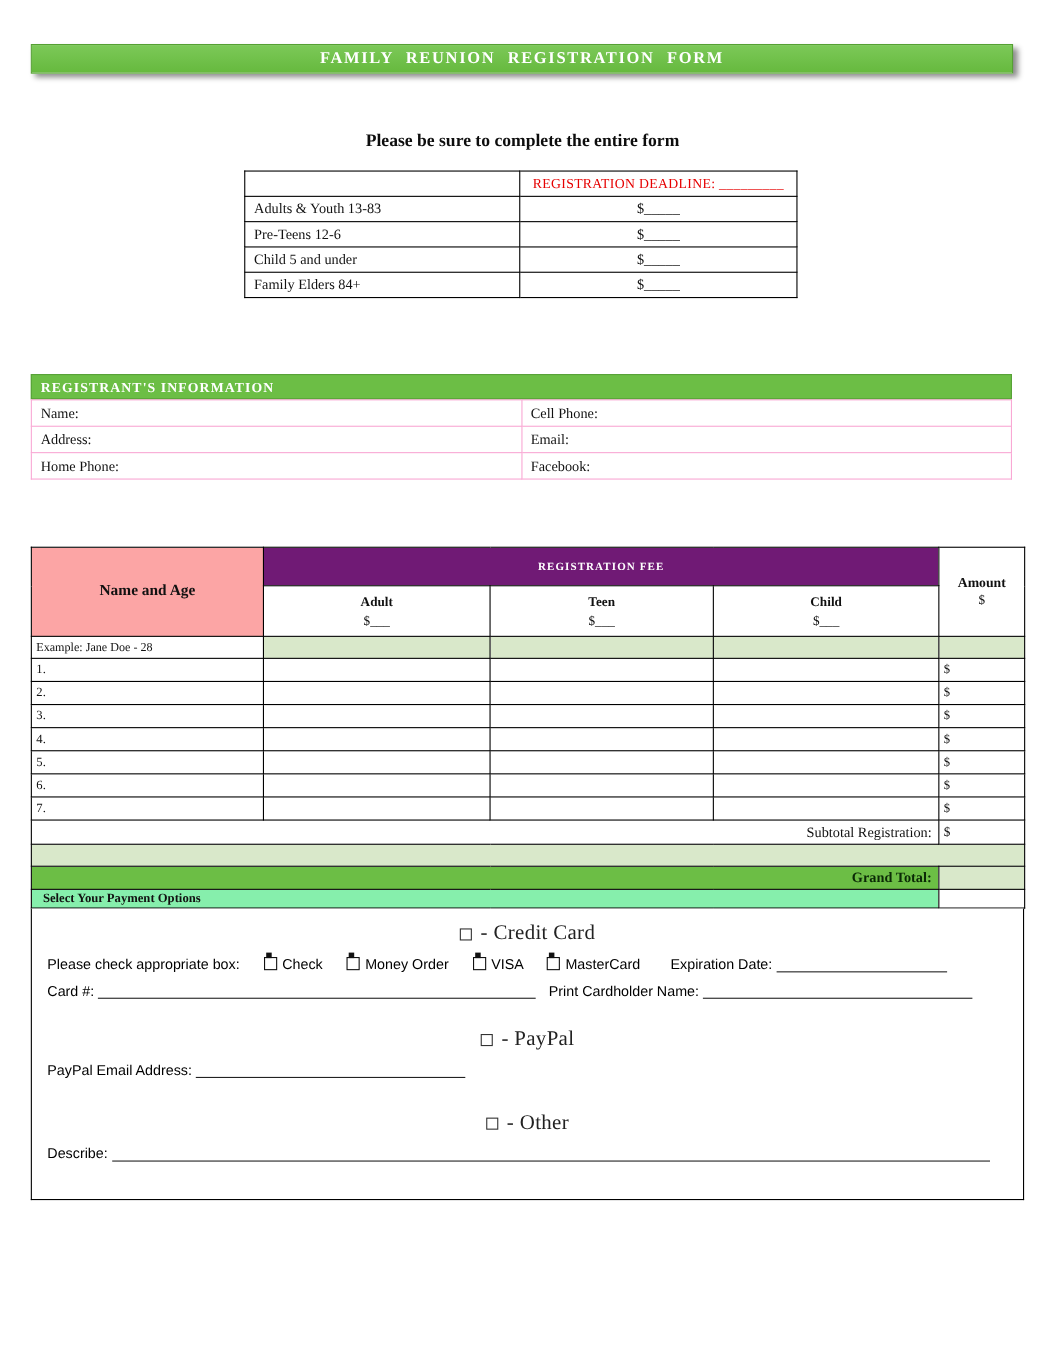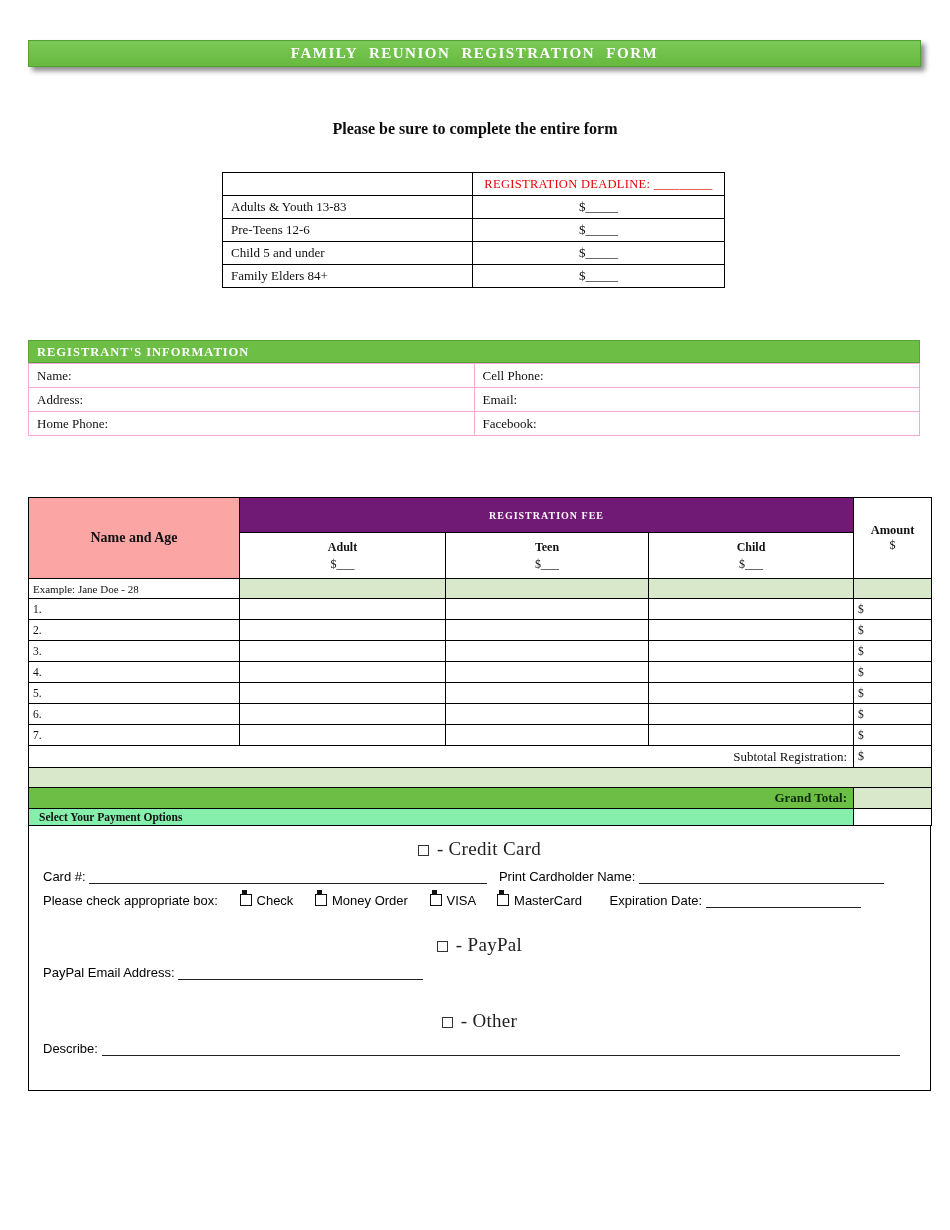--- a/index.html
+++ b/index.html
@@ -18,21 +18,21 @@
   }
 
   .intro {
     position:absolute; left:0; top:120px; width:950px; text-align:center;
     font-weight:bold; font-size:16px; color:#0d0d0d;
   }
 
   table { border-collapse:collapse; }
 
   
-  .price-table { position:absolute; left:222px; top:172px; width:503px; font-size:13px; }
+  .price-table { position:absolute; left:222px; top:155px; width:503px; font-size:13px; }
   .price-table td { border:1px solid #000; height:23px; padding:0 8px; }
   .price-table .label-col { width:250px; }
   .price-table .deadline { color:#e60000; text-align:center; font-size:12.5px; letter-spacing:0.3px; }
   .price-table .money { text-align:center; }
 
   
   .registrant { position:absolute; left:28px; top:340px; width:892px; }
   .green-bar {
     height:23px; line-height:23px; background:#6cbe45; border:1px solid #58a238;
     color:#fff; font-weight:bold; font-size:12.5px; letter-spacing:1px; padding-left:8px;
@@ -259,36 +259,36 @@
     </tbody>
       </table>
 
     <div class="payment-box">
 
       <div class="sec-title">
         <span class="tcb"></span><span>- Credit Card</span>
       </div>
 
       <div class="pay-line sans">
-        <span>Card #:</span>
-        <span class="blank" style="width:398px"></span>
-        <span style="margin-left:8px">Print Cardholder Name:</span>
-        <span class="blank" style="width:245px"></span>
-      </div>
-
-      <div class="pay-line sans">
         <span>Please check appropriate box:</span>
         <span class="opt"><span class="cb cbm"></span><span class="olabel">Check</span></span>
         <span class="opt"><span class="cb cbm"></span><span class="olabel">Money Order</span></span>
         <span class="opt"><span class="cb cbm"></span><span class="olabel">VISA</span></span>
         <span class="opt"><span class="cb cbm"></span><span class="olabel">MasterCard</span></span>
         <span style="margin-left:24px">Expiration Date:</span>
         <span class="blank" style="width:155px"></span>
       </div>
 
+      <div class="pay-line sans">
+        <span>Card #:</span>
+        <span class="blank" style="width:398px"></span>
+        <span style="margin-left:8px">Print Cardholder Name:</span>
+        <span class="blank" style="width:245px"></span>
+      </div>
+
       <div class="sec-title pp-title">
         <span class="tcb"></span><span>- PayPal</span>
       </div>
 
       <div class="pay-line sans">
         <span>PayPal Email Address:</span>
         <span class="blank" style="width:245px"></span>
       </div>
 
       <div class="sec-title other-title">

